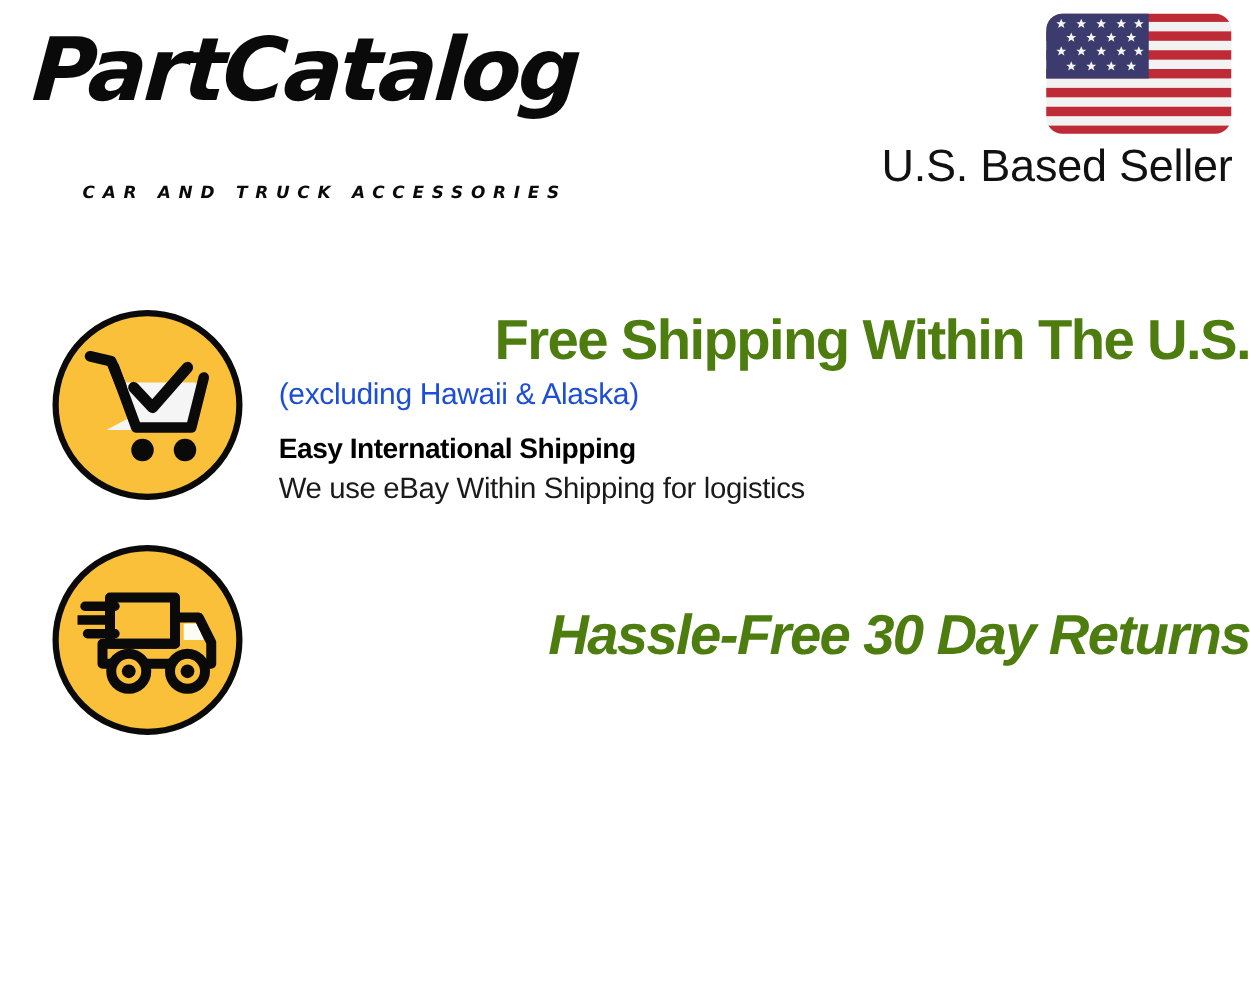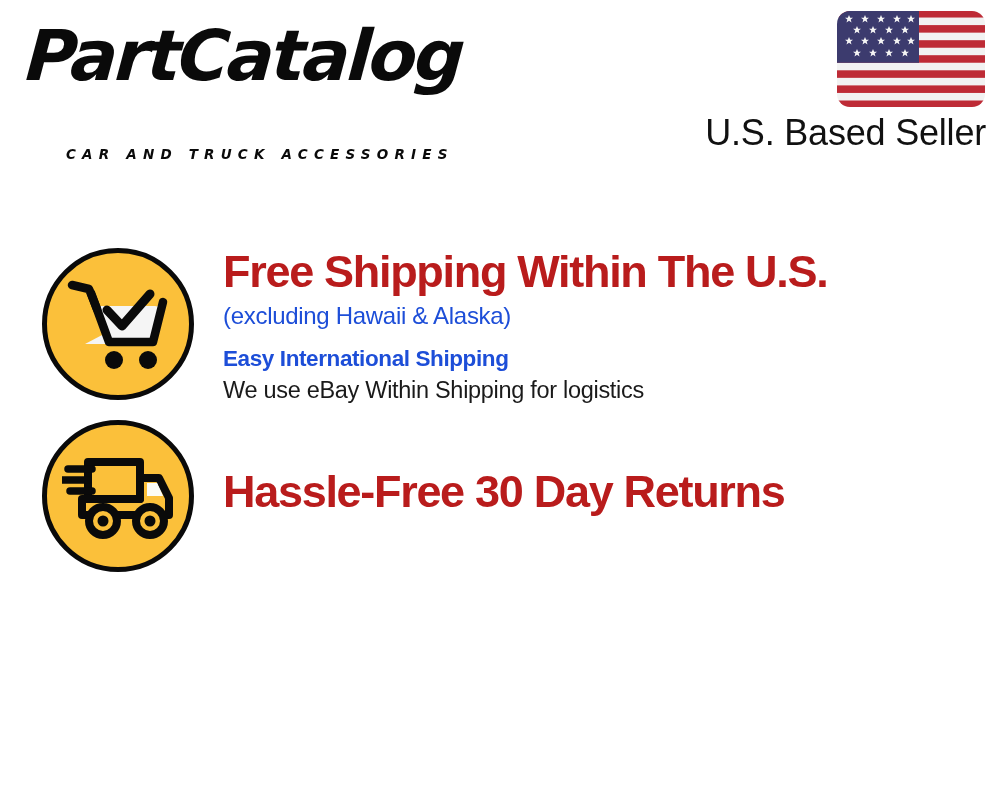--- a/index.html
+++ b/index.html
@@ -83,21 +83,21 @@
 
   
   .feature-row {
     position: absolute;
     left: 0;
     width: 1000px;
     display: flex;
     align-items: flex-start;
   }
   #feature-row-0 { top: 248px; }
-  #feature-row-1 { top: 420px; }
+  #feature-row-1 { top: 436px; font-style: italic; }
   #feature-row-2 { top: 591px; }
 
   .feature-badge {
     flex: 0 0 auto;
     margin-left: 42px;
     width: 152px;
     height: 152px;
     border-radius: 50%;
     background: #FBC03A;
     border: 5px solid #0a0a0a;
@@ -116,42 +116,43 @@
   #feature-row-1 .feature-text,
   #feature-row-2 .feature-text { padding-top: 48px; }
 
   .feature-title {
     display: block;
     font-family: "Liberation Sans", sans-serif;
     font-weight: 700;
     font-size: 45px;
     line-height: 48px;
     letter-spacing: -1.3px;
-    color: #b91c1c;
-    white-space: nowrap;
+    color: #4d7c0f;
+    white-space: nowrap;
+    text-align: right;
   }
   .feature-sub {
     display: block;
     font-family: "Liberation Sans", sans-serif;
     font-weight: 400;
     font-size: 24px;
     line-height: 32px;
     letter-spacing: -0.3px;
     color: #1d4ed8;
     margin-top: 4px;
     white-space: nowrap;
   }
   .feature-sub-strong {
     display: block;
     font-family: "Liberation Sans", sans-serif;
     font-weight: 700;
     font-size: 22.5px;
     line-height: 30px;
     letter-spacing: -0.4px;
-    color: #1d4ed8;
+    color: #000000;
     margin-top: 12px;
     white-space: nowrap;
   }
   .feature-sub-2 {
     display: block;
     font-family: "Liberation Sans", sans-serif;
     font-weight: 400;
     font-size: 23.5px;
     line-height: 31px;
     letter-spacing: -0.3px;

